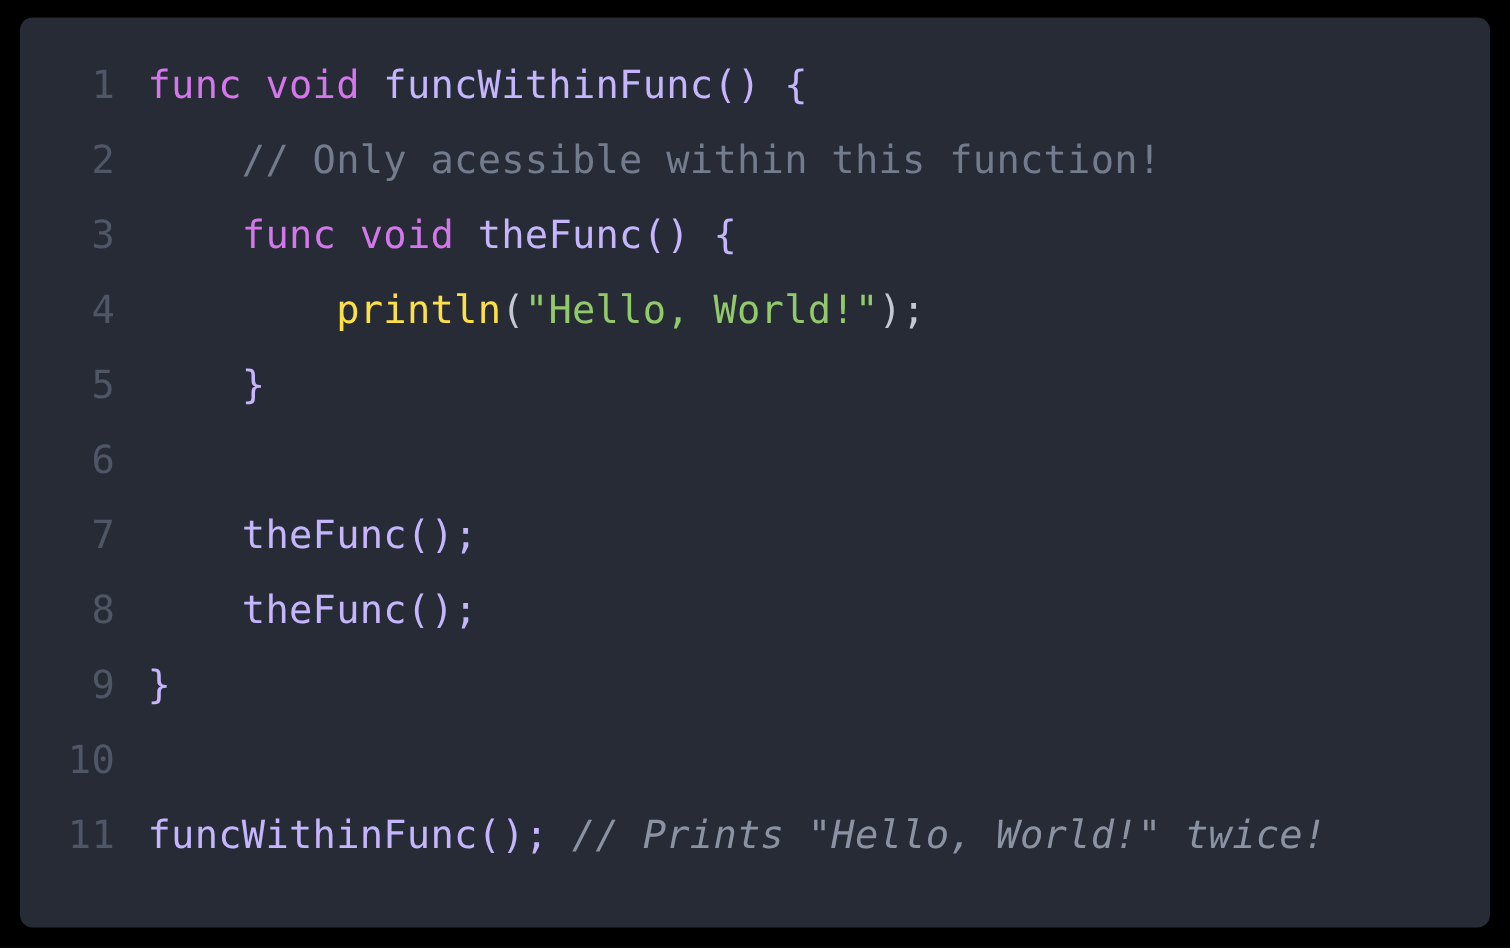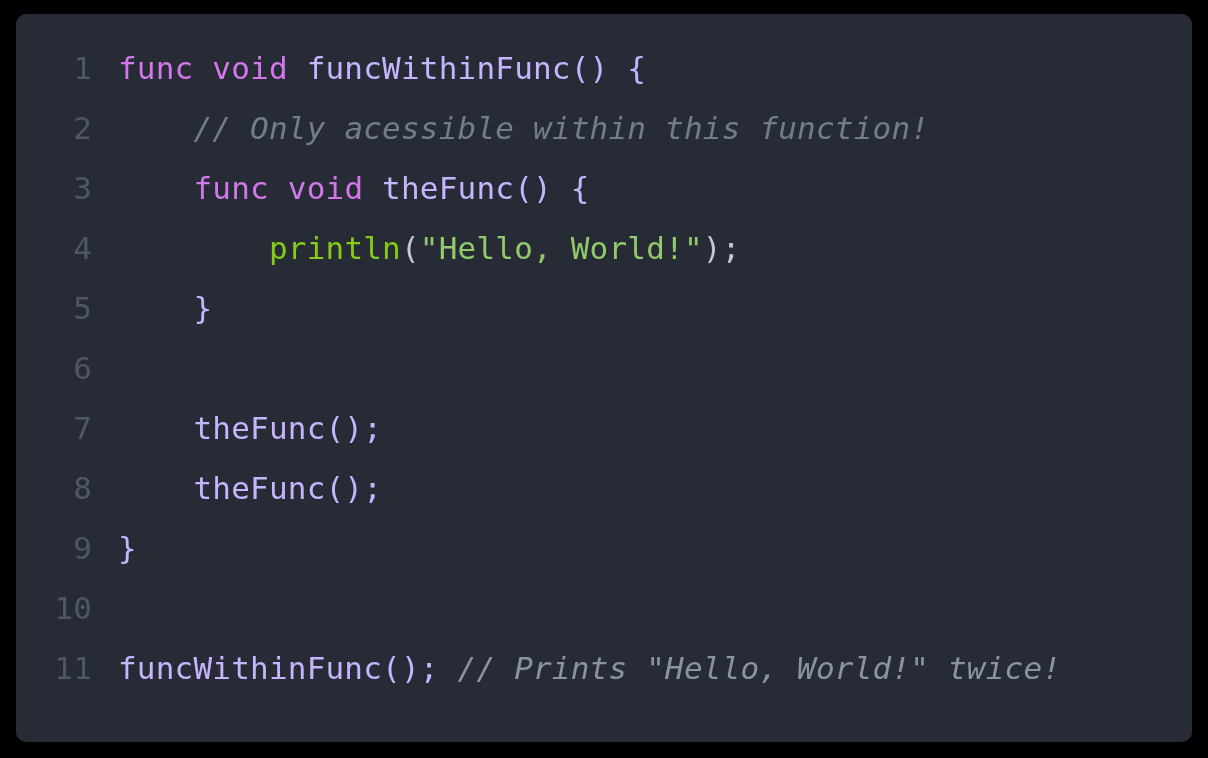--- a/index.html
+++ b/index.html
@@ -50,24 +50,24 @@
 
   .lc {
     padding-left: 26px;
     color: #c3c9d4;
     flex: 1;
   }
 
   
   .tok-keyword  { color: #d377ea; text-align: right; }
   .tok-plain    { color: #c4b5fd; }
-  .tok-func     { color: #84cc16; }
+  .tok-func     { color: #fde047; }
   .tok-string   { color: #92c96a; }
   .tok-punct    { color: #c3c9d4; }
   .tok-comment  { color: #8b93a3; font-style: italic; }
-  .tok-comment-dim { color: #737c8d; font-style: italic; }
+  .tok-comment-dim { color: #737c8d; }
 </style>
 </head>
 <body>
 
 <div id="code-card">
   <div id="code-block"><div class="code-line"><span class="ln">1</span><span class="lc"><span class="tok-keyword">func void </span><span class="tok-plain">funcWithinFunc() {</span></span></div><div class="code-line"><span class="ln">2</span><span class="lc"><span class="tok-plain">    </span><span class="tok-comment-dim">// Only acessible within this function!</span></span></div><div class="code-line"><span class="ln">3</span><span class="lc"><span class="tok-plain">    </span><span class="tok-keyword">func void </span><span class="tok-plain">theFunc() {</span></span></div><div class="code-line"><span class="ln">4</span><span class="lc"><span class="tok-plain">        </span><span class="tok-func">println</span><span class="tok-punct">(</span><span class="tok-string">"Hello, World!"</span><span class="tok-punct">);</span></span></div><div class="code-line"><span class="ln">5</span><span class="lc"><span class="tok-plain">    }</span></span></div><div class="code-line"><span class="ln">6</span><span class="lc">&nbsp;</span></div><div class="code-line"><span class="ln">7</span><span class="lc"><span class="tok-plain">    theFunc();</span></span></div><div class="code-line"><span class="ln">8</span><span class="lc"><span class="tok-plain">    theFunc();</span></span></div><div class="code-line"><span class="ln">9</span><span class="lc"><span class="tok-plain">}</span></span></div><div class="code-line"><span class="ln">10</span><span class="lc">&nbsp;</span></div><div class="code-line"><span class="ln">11</span><span class="lc"><span class="tok-plain">funcWithinFunc(); </span><span class="tok-comment">// Prints "Hello, World!" twice!</span></span></div></div>
 </div>
 
 </body></html>

